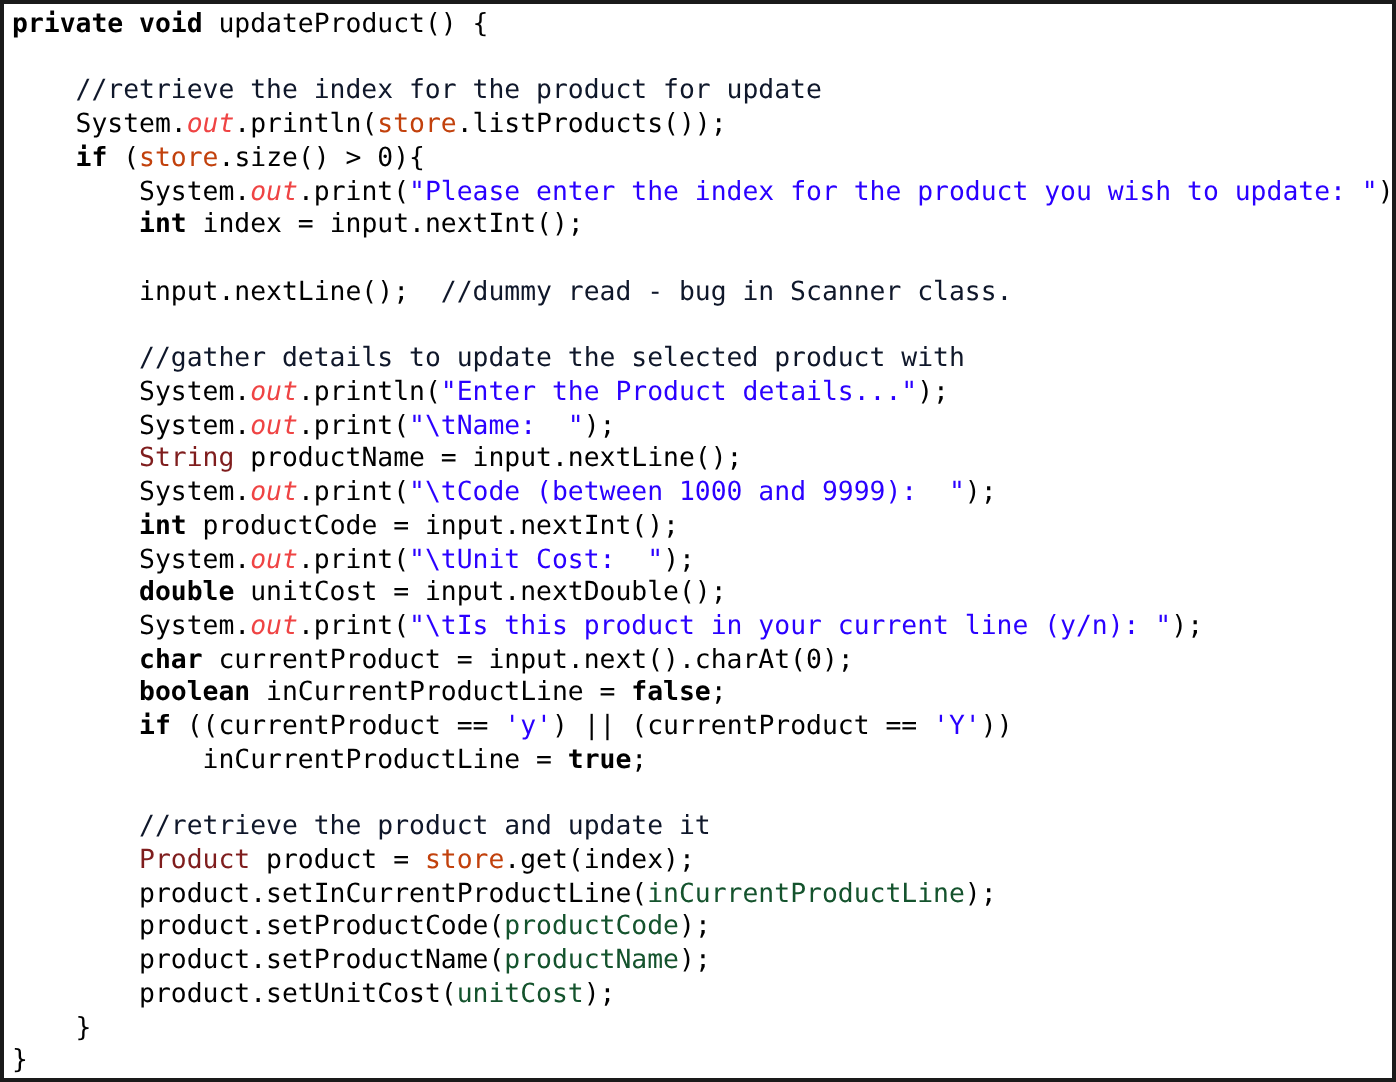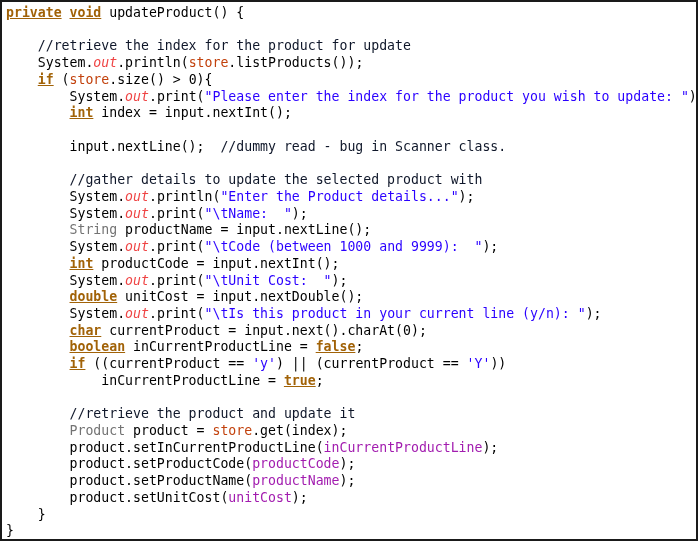--- a/index.html
+++ b/index.html
@@ -26,27 +26,27 @@
     color: #000000;
     letter-spacing: 0px;
   }
   .ln {
     height: 16.73px;
     white-space: pre;
   }
   .ln.blank { }
 
   
-  .kw   { color: #a16207; font-weight: bold; text-decoration: underline; }
+  .kw   { color: #000000; font-weight: bold; }
   .cmt  { color: #0f172a; }
   .str  { color: #2a00ff; }
   .fld  { color: #c2410c; }
   .sfld { color: #ef4444; font-weight: normal; font-style: italic; }
   .pln  { color: #000000; }
-  .arg  { color: #a21caf; }
-  .typ  { color: #737373; }
+  .arg  { color: #14532d; }
+  .typ  { color: #7f1d1d; }
 </style>
 </head>
 <body>
 
 <div id="code-frame">
   <div id="code-listing"><div class="ln"><span class="pln"></span><span class="kw">private</span><span class="pln"> </span><span class="kw">void</span><span class="pln"> updateProduct() {</span></div><div class="ln blank">​</div><div class="ln"><span class="pln">    </span><span class="cmt">//retrieve the index for the product for update</span></div><div class="ln"><span class="pln">    </span><span class="pln">System.</span><span class="sfld">out</span><span class="pln">.println(</span><span class="fld">store</span><span class="pln">.listProducts());</span></div><div class="ln"><span class="pln">    </span><span class="kw">if</span><span class="pln"> (</span><span class="fld">store</span><span class="pln">.size() &gt; 0){</span></div><div class="ln"><span class="pln">        </span><span class="pln">System.</span><span class="sfld">out</span><span class="pln">.print(</span><span class="str">"Please enter the index for the product you wish to update: "</span><span class="pln">);</span></div><div class="ln"><span class="pln">        </span><span class="kw">int</span><span class="pln"> index = input.nextInt();</span></div><div class="ln blank">​</div><div class="ln"><span class="pln">        </span><span class="pln">input.nextLine();  </span><span class="cmt">//dummy read - bug in Scanner class.</span></div><div class="ln blank">​</div><div class="ln"><span class="pln">        </span><span class="cmt">//gather details to update the selected product with</span></div><div class="ln"><span class="pln">        </span><span class="pln">System.</span><span class="sfld">out</span><span class="pln">.println(</span><span class="str">"Enter the Product details..."</span><span class="pln">);</span></div><div class="ln"><span class="pln">        </span><span class="pln">System.</span><span class="sfld">out</span><span class="pln">.print(</span><span class="str">"\tName:  "</span><span class="pln">);</span></div><div class="ln"><span class="pln">        </span><span class="typ">String</span><span class="pln"> productName = input.nextLine();</span></div><div class="ln"><span class="pln">        </span><span class="pln">System.</span><span class="sfld">out</span><span class="pln">.print(</span><span class="str">"\tCode (between 1000 and 9999):  "</span><span class="pln">);</span></div><div class="ln"><span class="pln">        </span><span class="kw">int</span><span class="pln"> productCode = input.nextInt();</span></div><div class="ln"><span class="pln">        </span><span class="pln">System.</span><span class="sfld">out</span><span class="pln">.print(</span><span class="str">"\tUnit Cost:  "</span><span class="pln">);</span></div><div class="ln"><span class="pln">        </span><span class="kw">double</span><span class="pln"> unitCost = input.nextDouble();</span></div><div class="ln"><span class="pln">        </span><span class="pln">System.</span><span class="sfld">out</span><span class="pln">.print(</span><span class="str">"\tIs this product in your current line (y/n): "</span><span class="pln">);</span></div><div class="ln"><span class="pln">        </span><span class="kw">char</span><span class="pln"> currentProduct = input.next().charAt(0);</span></div><div class="ln"><span class="pln">        </span><span class="kw">boolean</span><span class="pln"> inCurrentProductLine = </span><span class="kw">false</span><span class="pln">;</span></div><div class="ln"><span class="pln">        </span><span class="kw">if</span><span class="pln"> ((currentProduct == </span><span class="str">'y'</span><span class="pln">) || (currentProduct == </span><span class="str">'Y'</span><span class="pln">))</span></div><div class="ln"><span class="pln">            </span><span class="pln">inCurrentProductLine = </span><span class="kw">true</span><span class="pln">;</span></div><div class="ln blank">​</div><div class="ln"><span class="pln">        </span><span class="cmt">//retrieve the product and update it</span></div><div class="ln"><span class="pln">        </span><span class="typ">Product</span><span class="pln"> product = </span><span class="fld">store</span><span class="pln">.get(index);</span></div><div class="ln"><span class="pln">        </span><span class="pln">product.setInCurrentProductLine(</span><span class="arg">inCurrentProductLine</span><span class="pln">);</span></div><div class="ln"><span class="pln">        </span><span class="pln">product.setProductCode(</span><span class="arg">productCode</span><span class="pln">);</span></div><div class="ln"><span class="pln">        </span><span class="pln">product.setProductName(</span><span class="arg">productName</span><span class="pln">);</span></div><div class="ln"><span class="pln">        </span><span class="pln">product.setUnitCost(</span><span class="arg">unitCost</span><span class="pln">);</span></div><div class="ln"><span class="pln">    </span><span class="pln">}</span></div><div class="ln"><span class="pln"></span><span class="pln">}</span></div></div>
 </div>
 
 </body></html>

